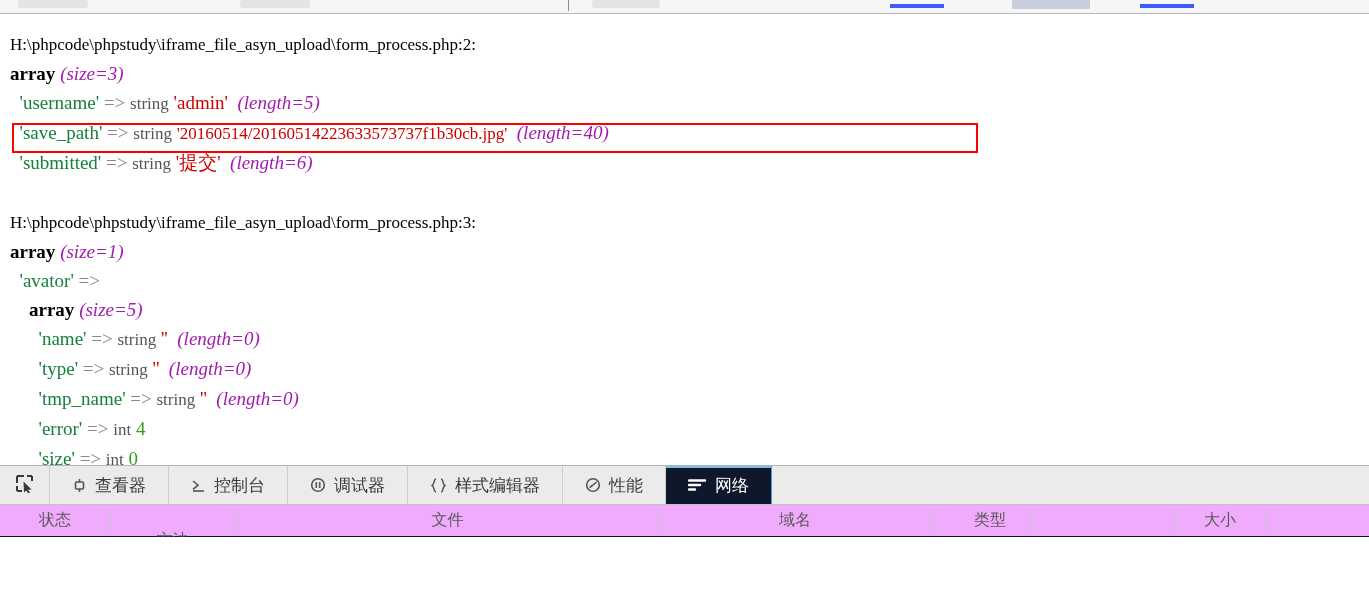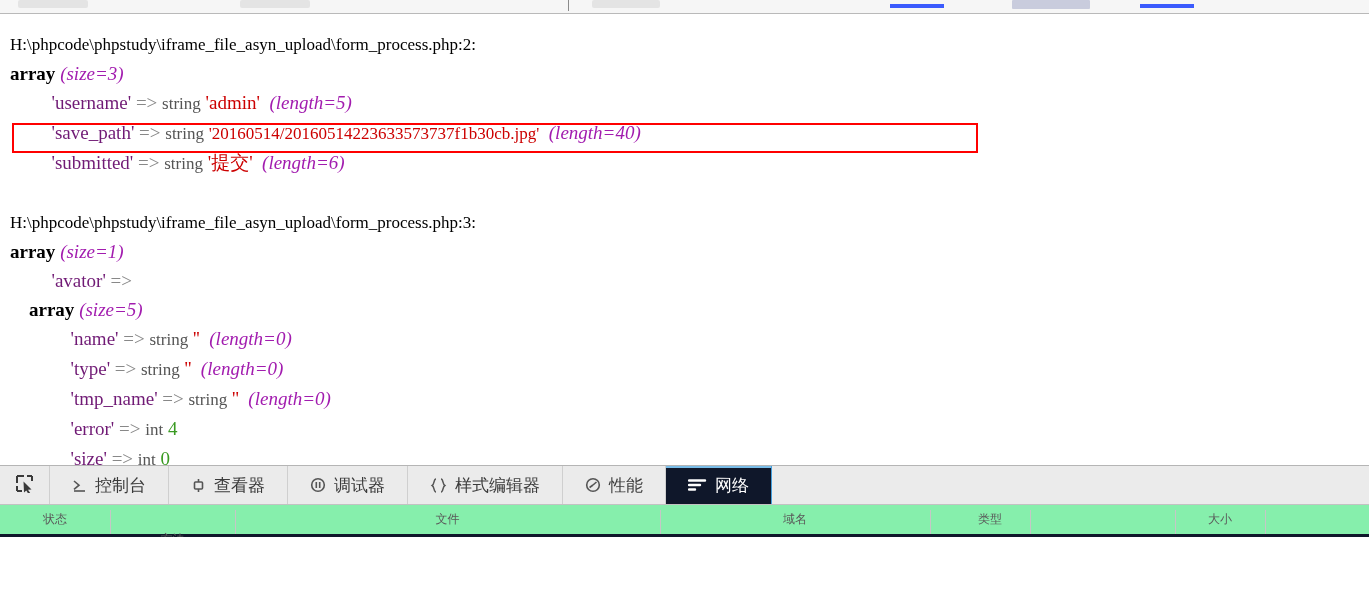--- a/index.html
+++ b/index.html
@@ -46,21 +46,21 @@
     margin: 0;
     padding: 14px 0 0 10px;
     font-family: "Liberation Serif", serif;
     font-size: 19px;
     line-height: 29px;
     color: #000000;
     white-space: pre;
   }
   .kw-bold   { font-weight: bold; }
   .sz        { font-style: italic; color: #a21caf; }
-  .key       { color: #701a75; margin-left: 32px; }
+  .key       { color: #15803d; }
   .arrow     { color: #888888; }
   .type      { color: #555555; font-size: 17px; text-align: right; }
   .sval      { color: #cc0000; }
   .ival      { color: #3a9a22; }
   .path      { font-size: 17px; }
 
   .block { position: relative; }
 
   
   .redbox {
@@ -108,24 +108,24 @@
     color: #ffffff;
     border-right: 1px solid #46a0dd;
     box-shadow: inset 0 2px 0 #79bde9;
   }
   .toolbar-rest { flex: 1; }
 
   
   .net-head {
     position: relative;
     height: 34px;
-    background: #86efac;
-    border-bottom: 5px solid #0f172a;
+    background: #f0abfc;
+    border-bottom: 3px solid #0f172a;
     color: #5a5a5a;
-    font-size: 12px;
+    font-size: 16px;
   }
   .net-row {
     position: relative;
     height: 36px;
     background: #ffffff;
     border-bottom: 1px solid #e2e2e2;
     color: #1a1a1a;
     font-size: 16px;
   }
   .cell {
@@ -201,35 +201,35 @@
         <svg width="19" height="19" viewBox="0 0 19 19">
           <path d="M2,2 h7 M2,2 v7 M17,2 h-5 M17,2 v5 M2,17 h5 M2,17 v-5" stroke="#3a3a3a" stroke-width="2" fill="none"></path>
           <path d="M8.5,7.5 L16.5,15.5 L13,15.8 L15.2,19 L13.3,19.8 L11.3,16.6 L9,18.6 Z" fill="#3a3a3a"></path>
         </svg>
       </span>
     </div>
 
     <div class="tab">
       <span class="tab-ico">
         <svg width="15" height="15" viewBox="0 0 15 15">
+          <rect x="3.5" y="4" width="8" height="7" rx="1" stroke="#555" stroke-width="1.6" fill="none"></rect>
+          <path d="M7.5,1 v3 M7.5,11 v3" stroke="#555" stroke-width="1.6"></path>
+        </svg>
+      </span>
+      <span>查看器</span>
+    </div>
+
+    <div class="tab">
+      <span class="tab-ico">
+        <svg width="15" height="15" viewBox="0 0 15 15">
           <path d="M2,3 L7,7.2 L2,11.4" stroke="#555" stroke-width="1.6" fill="none"></path>
           <path d="M2,13 h11" stroke="#555" stroke-width="1.6"></path>
         </svg>
       </span>
       <span>控制台</span>
-    </div>
-
-    <div class="tab">
-      <span class="tab-ico">
-        <svg width="15" height="15" viewBox="0 0 15 15">
-          <rect x="3.5" y="4" width="8" height="7" rx="1" stroke="#555" stroke-width="1.6" fill="none"></rect>
-          <path d="M7.5,1 v3 M7.5,11 v3" stroke="#555" stroke-width="1.6"></path>
-        </svg>
-      </span>
-      <span>查看器</span>
     </div>
 
     <div class="tab">
       <span class="tab-ico">
         <svg width="16" height="16" viewBox="0 0 16 16">
           <circle cx="8" cy="8" r="6.3" stroke="#555" stroke-width="1.6" fill="none"></circle>
           <path d="M6.3,5 v6 M9.7,5 v6" stroke="#555" stroke-width="1.6"></path>
         </svg>
       </span>
       <span>调试器</span>

